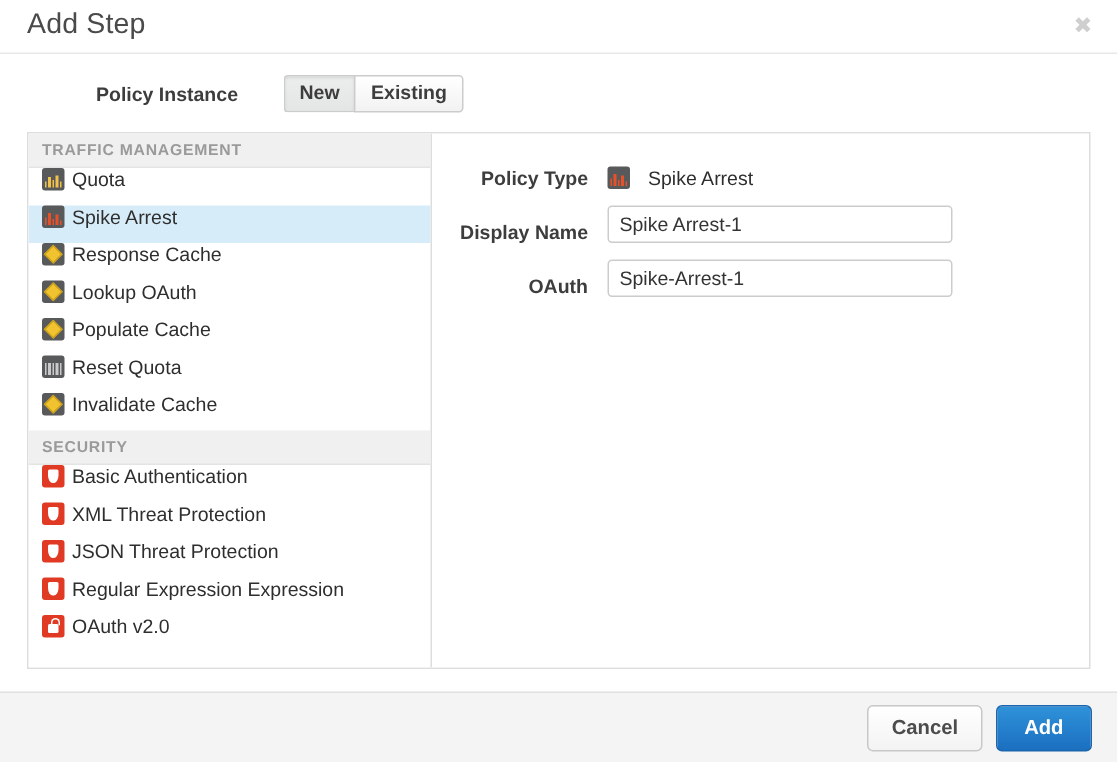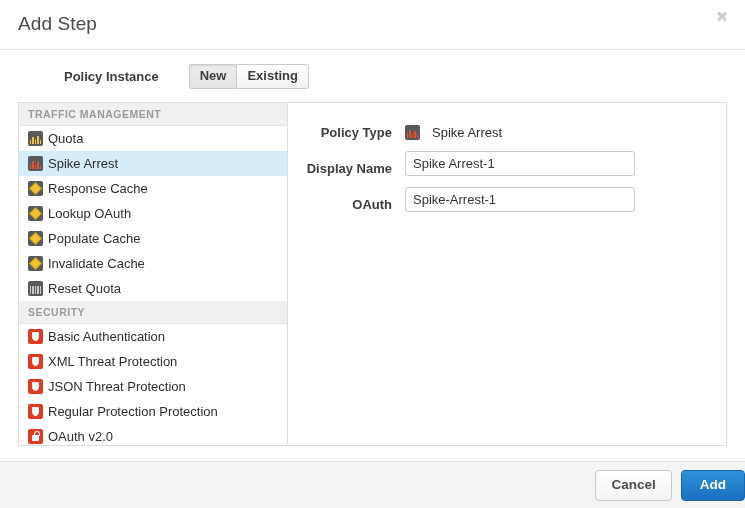--- a/index.html
+++ b/index.html
@@ -13,21 +13,21 @@
   .dialog {
     position: relative;
     width: 745px; height: 508px;
     background: #ffffff;
     overflow: hidden;
     display: flex; flex-direction: column;
   }
 
   
   .header {
-    height: 50px;
+    height: 36px;
     border-bottom: 1px solid #e8e8e8;
     display: flex; align-items: center;
     padding: 0 16px 0 18px;
     flex: 0 0 auto;
     position: relative;
   }
   .dialog-title {
     font-size: 19px;
     color: #4a4a4a;
     font-weight: 400;
@@ -106,21 +106,21 @@
     background: #f0f0f0;
     color: #9a9a9a;
     font-size: 10.5px;
     font-weight: bold;
     letter-spacing: 0.5px;
     padding: 5px 0 5px 9px;
     border-bottom: 1px solid #e4e4e4;
     text-transform: uppercase;
   }
   .policy-item {
-    display: flex; align-items: center;
+    display: flex; 
     height: 25px;
     padding-left: 9px;
     cursor: pointer;
   }
   .policy-item.selected { background: #d7ecf9; }
   .policy-label {
     font-size: 13px;
     color: #2e2e2e;
     margin-left: 5px;
     white-space: nowrap;
@@ -221,20 +221,21 @@
   }
 
   
   .footer {
     flex: 0 0 auto;
     height: 47px;
     margin-top: 15px;
     background: #f4f4f4;
     border-top: 1px solid #e2e2e2;
     display: flex; align-items: center; justify-content: flex-end;
+    padding-right: 17px;
     gap: 9px;
   }
   .btn {
     font-size: 13.5px;
     font-weight: bold;
     border-radius: 4px;
     padding: 7px 15px 8px;
     cursor: pointer;
     line-height: 14px;
     font-family: "Liberation Sans", sans-serif;
@@ -306,35 +307,35 @@
             </span>
             <span class="policy-label">Lookup OAuth</span>
           </div>
           <div class="policy-item">
             <span class="pico ico-diamond">
               <span class="dm"></span>
             </span>
             <span class="policy-label">Populate Cache</span>
           </div>
           <div class="policy-item">
+            <span class="pico ico-bars gray">
+              <i style="height:8px"></i>
+              <i style="height:8px"></i>
+              <i style="height:8px"></i>
+              <i style="height:8px"></i>
+              <i style="height:8px"></i>
+            </span>
+            <span class="policy-label">Reset Quota</span>
+          </div>
+          <div class="policy-item">
             <span class="pico ico-diamond">
               <span class="dm"></span>
             </span>
             <span class="policy-label">Invalidate Cache</span>
           </div>
-          <div class="policy-item">
-            <span class="pico ico-bars gray">
-              <i style="height:8px"></i>
-              <i style="height:8px"></i>
-              <i style="height:8px"></i>
-              <i style="height:8px"></i>
-              <i style="height:8px"></i>
-            </span>
-            <span class="policy-label">Reset Quota</span>
-          </div>
           <div class="group-header">SECURITY</div>
           <div class="policy-item">
             <span class="pico ico-shield">
               <span class="sh"></span>
             </span>
             <span class="policy-label">Basic Authentication</span>
           </div>
           <div class="policy-item">
             <span class="pico ico-shield">
               <span class="sh"></span>
@@ -344,21 +345,21 @@
           <div class="policy-item">
             <span class="pico ico-shield">
               <span class="sh"></span>
             </span>
             <span class="policy-label">JSON Threat Protection</span>
           </div>
           <div class="policy-item">
             <span class="pico ico-shield">
               <span class="sh"></span>
             </span>
-            <span class="policy-label">Regular Protection Protection</span>
+            <span class="policy-label">Regular Expression Expression</span>
           </div>
           <div class="policy-item">
             <span class="pico ico-lock">
               <span class="lk"></span>
             </span>
             <span class="policy-label">OAuth v2.0</span>
           </div>
         </div>
 
       <div class="content">

